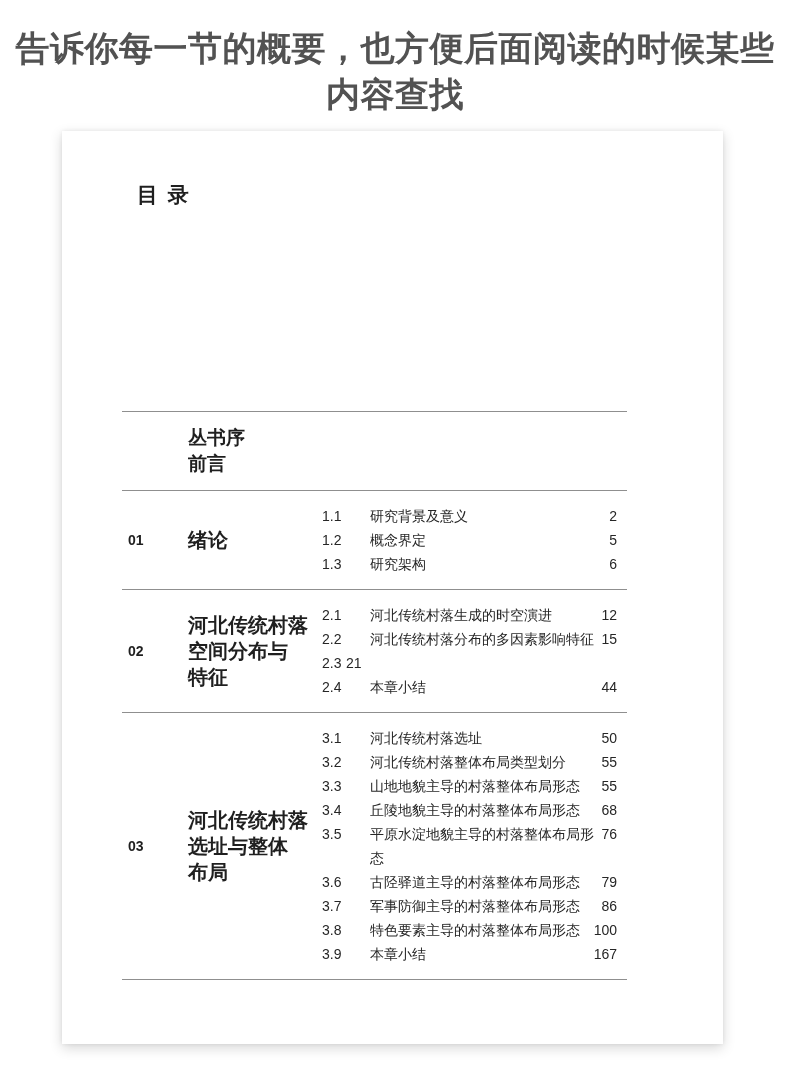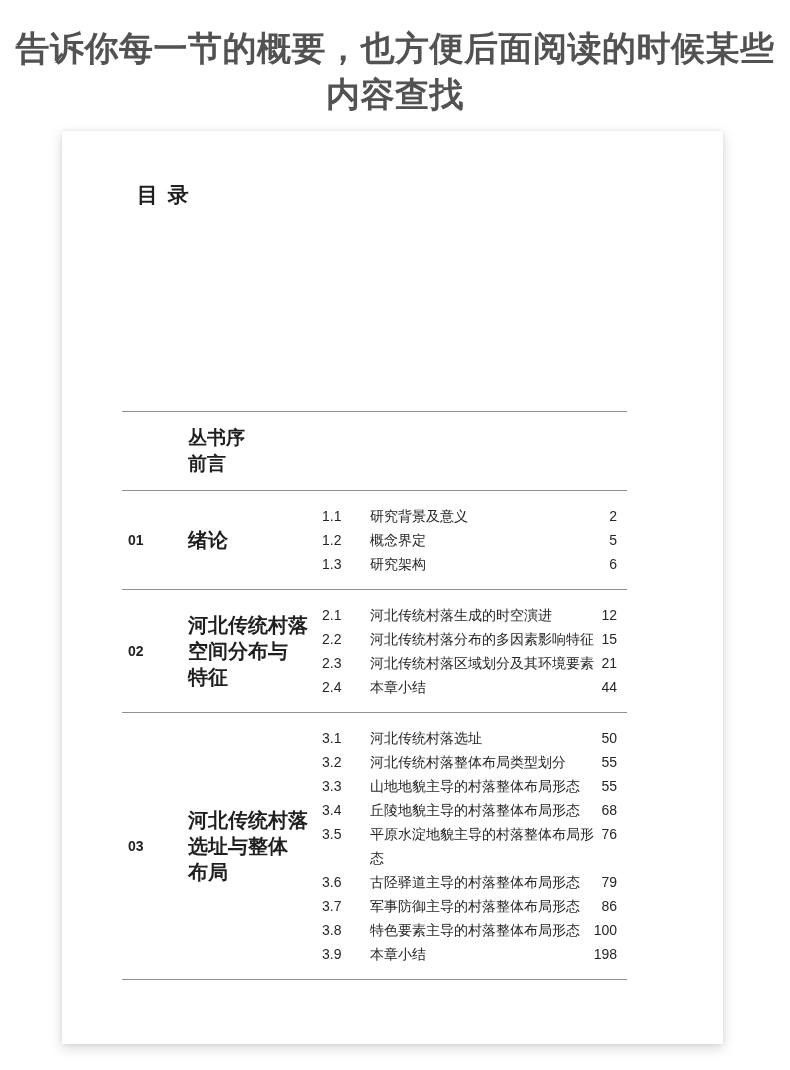--- a/index.html
+++ b/index.html
@@ -160,21 +160,20 @@
                 <span class="sec-title">河北传统村落生成的时空演进</span>
                 <span class="sec-page">12</span>
               </div>
               <div class="sec-row">
                 <span class="sec-no">2.2</span>
                 <span class="sec-title">河北传统村落分布的多因素影响特征</span>
                 <span class="sec-page">15</span>
               </div>
               <div class="sec-row">
                 <span class="sec-no">2.3</span>
-                <span class="sec-title">河北传统村落区域划分及其环境要素</span>
                 <span class="sec-page">21</span>
               </div>
               <div class="sec-row">
                 <span class="sec-no">2.4</span>
                 <span class="sec-title">本章小结</span>
                 <span class="sec-page">44</span>
               </div>
             </div>
           </div>
           <div class="toc-group chapter">
@@ -221,20 +220,20 @@
                 <span class="sec-page">86</span>
               </div>
               <div class="sec-row">
                 <span class="sec-no">3.8</span>
                 <span class="sec-title">特色要素主导的村落整体布局形态</span>
                 <span class="sec-page">100</span>
               </div>
               <div class="sec-row">
                 <span class="sec-no">3.9</span>
                 <span class="sec-title">本章小结</span>
-                <span class="sec-page">198</span>
+                <span class="sec-page">167</span>
               </div>
             </div>
           </div>
         </div>
     </div>
   </div>
 </div>
 
 </body></html>

